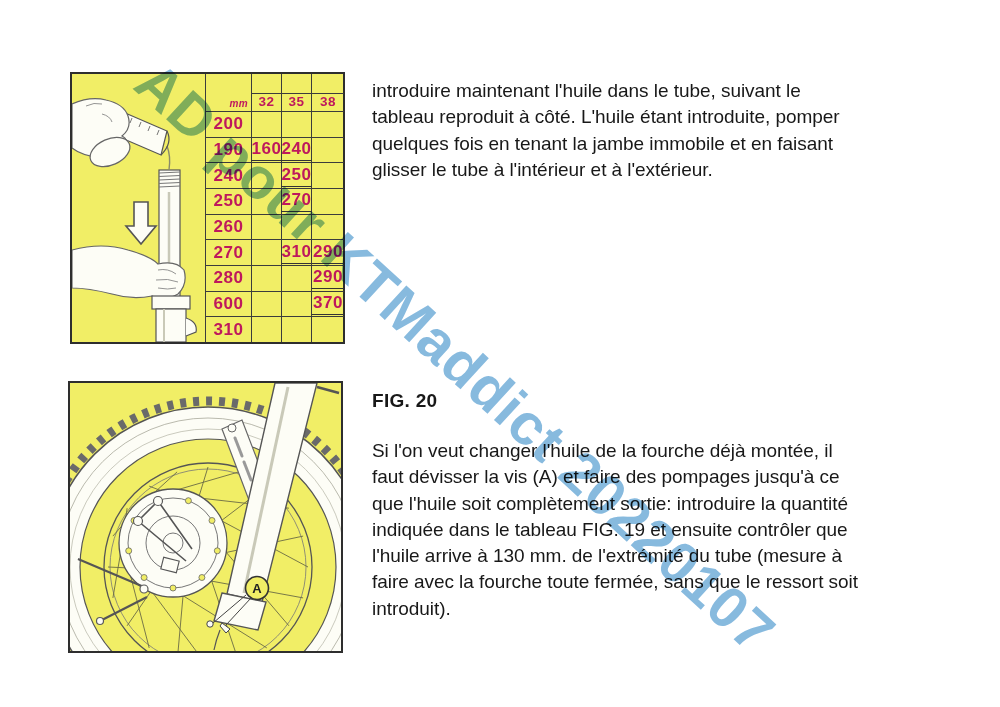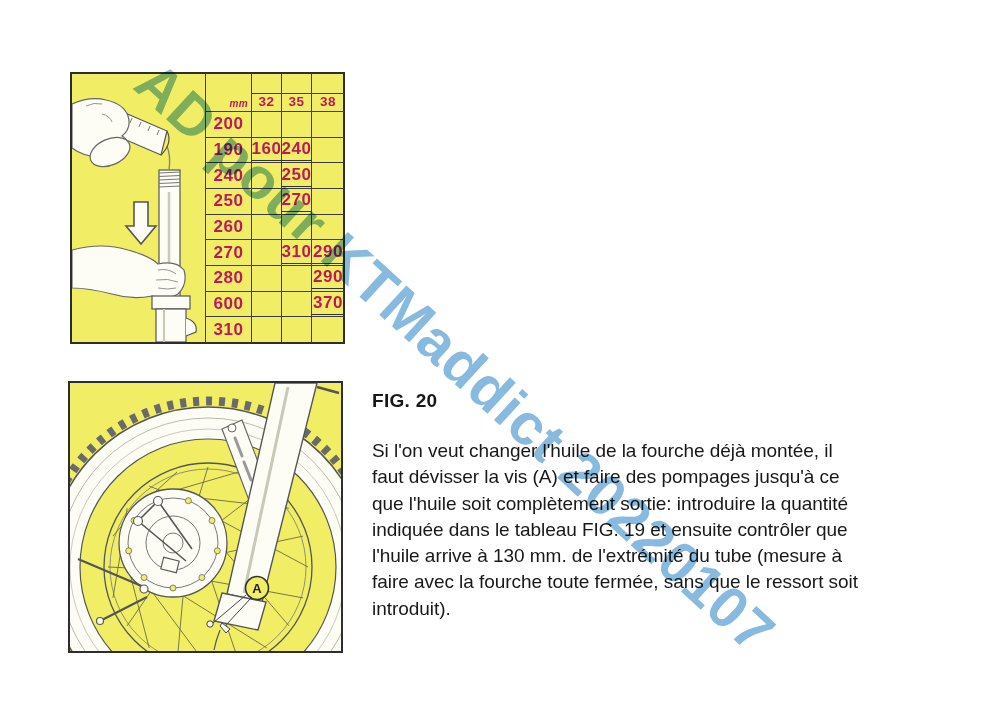--- a/index.html
+++ b/index.html
@@ -255,20 +255,24 @@
       <g>
         <line x1="176" y1="212" x2="143" y2="240" stroke="#444" stroke-width="1"></line>
         <line x1="181" y1="215" x2="156" y2="242" stroke="#444" stroke-width="1"></line>
         <circle cx="187" cy="205" r="11.5" fill="#f1ee66" stroke="#333" stroke-width="1.6"></circle>
         <text x="187" y="210" text-anchor="middle" font-size="13" font-weight="bold" fill="#222" font-family="Liberation Sans, sans-serif">A</text>
       </g>
     </svg>
   </div>
 
   <div class="figtext" id="text19">
+    <p class="figbody">introduire maintenant l'huile dans le tube, suivant le
+tableau reproduit à côté. L'huile étant introduite, pomper
+quelques fois en tenant la jambe immobile et en faisant
+glisser le tube à l'intérieur et à l'extérieur.</p>
   </div>
 
   <div class="figtext" id="text20">
     <h2 class="figtitle">FIG. 20</h2>
     <p class="figbody">Si l'on veut changer l'huile de la fourche déjà montée, il
 faut dévisser la vis (A) et faire des pompages jusqu'à ce
 que l'huile soit complètement sortie: introduire la quantité
 indiquée dans le tableau FIG. 19 et ensuite contrôler que
 l'huile arrive à 130 mm. de l'extrémité du tube (mesure à
 faire avec la fourche toute fermée, sans que le ressort soit

